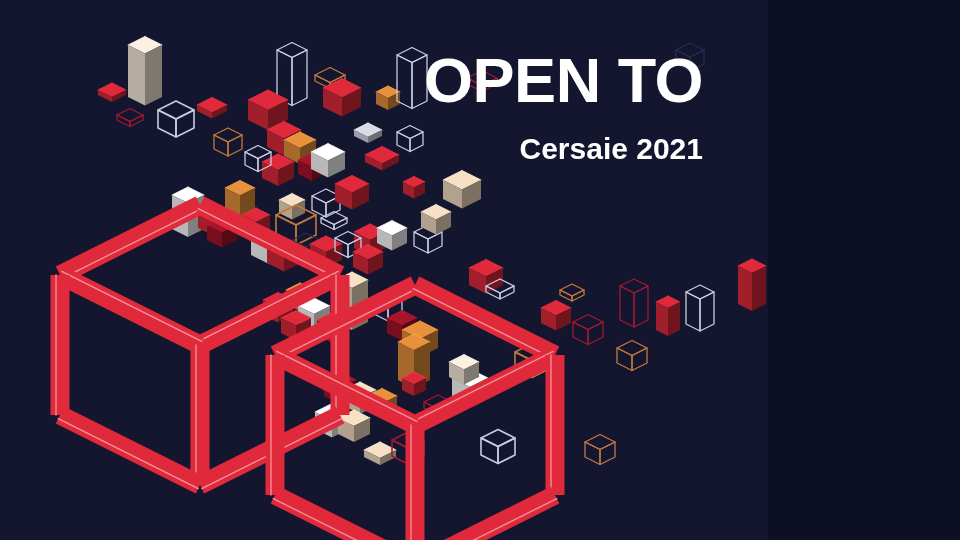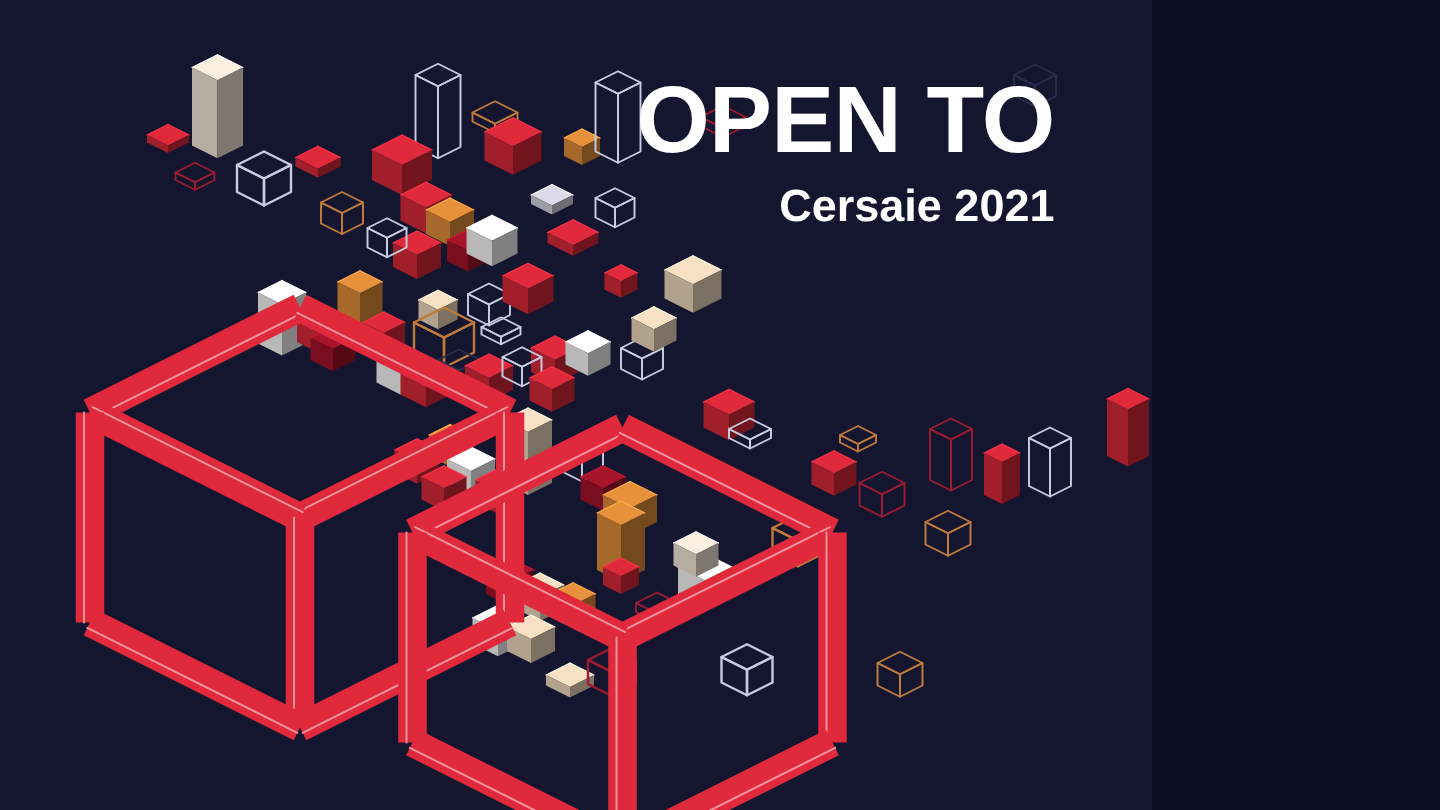--- a/index.html
+++ b/index.html
@@ -36,21 +36,21 @@
     font-family: "Liberation Sans", sans-serif;
     font-weight: bold;
     font-size: 63px;
     line-height: 0.98;
     letter-spacing: -0.5px;
     color: #ffffff;
     white-space: nowrap;
   }
   .subtitle {
     display: block;
-    margin-top: 9px;
+    margin-top: 20px;
     font-family: "Liberation Sans", sans-serif;
     font-weight: bold;
     font-size: 30px;
     letter-spacing: 0px;
     color: #ffffff;
     white-space: nowrap;
   }
 </style>
 </head>
 <body>

